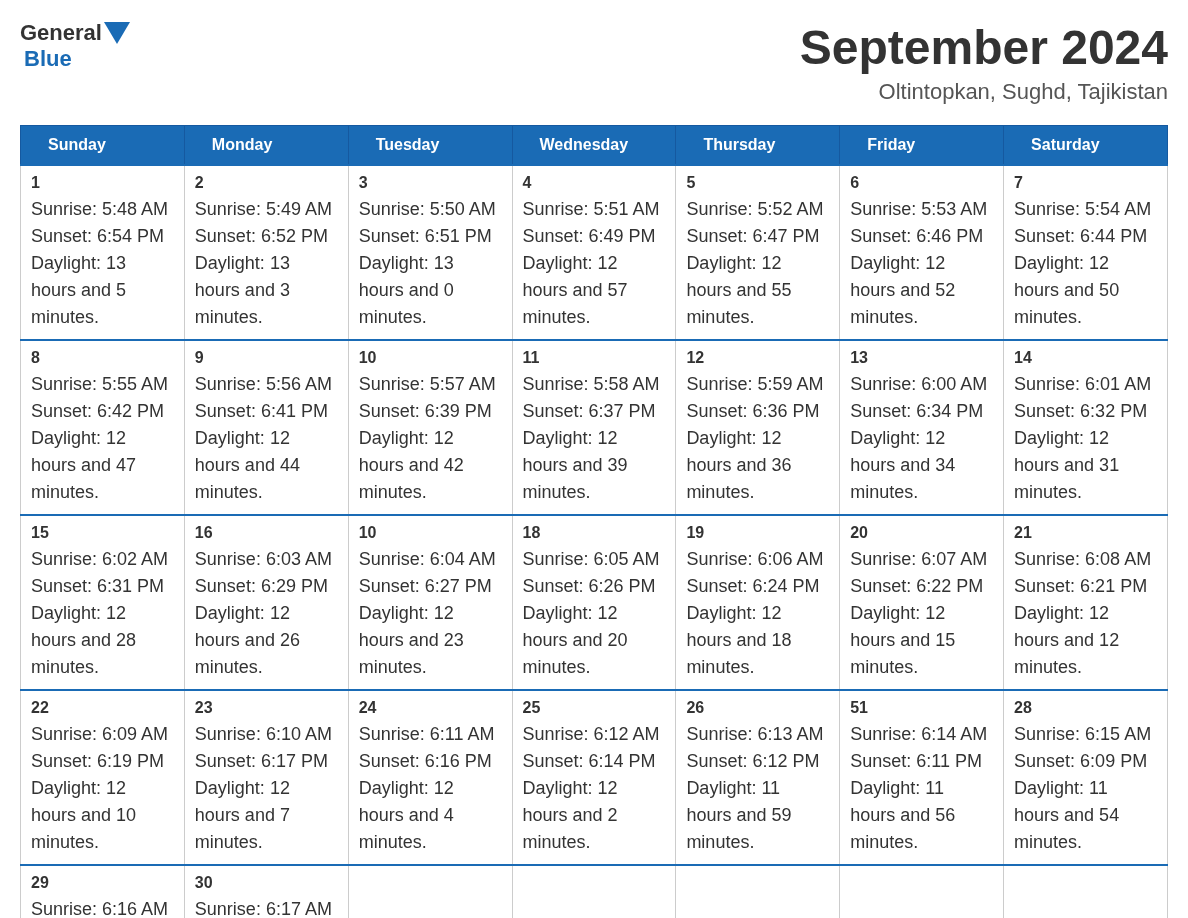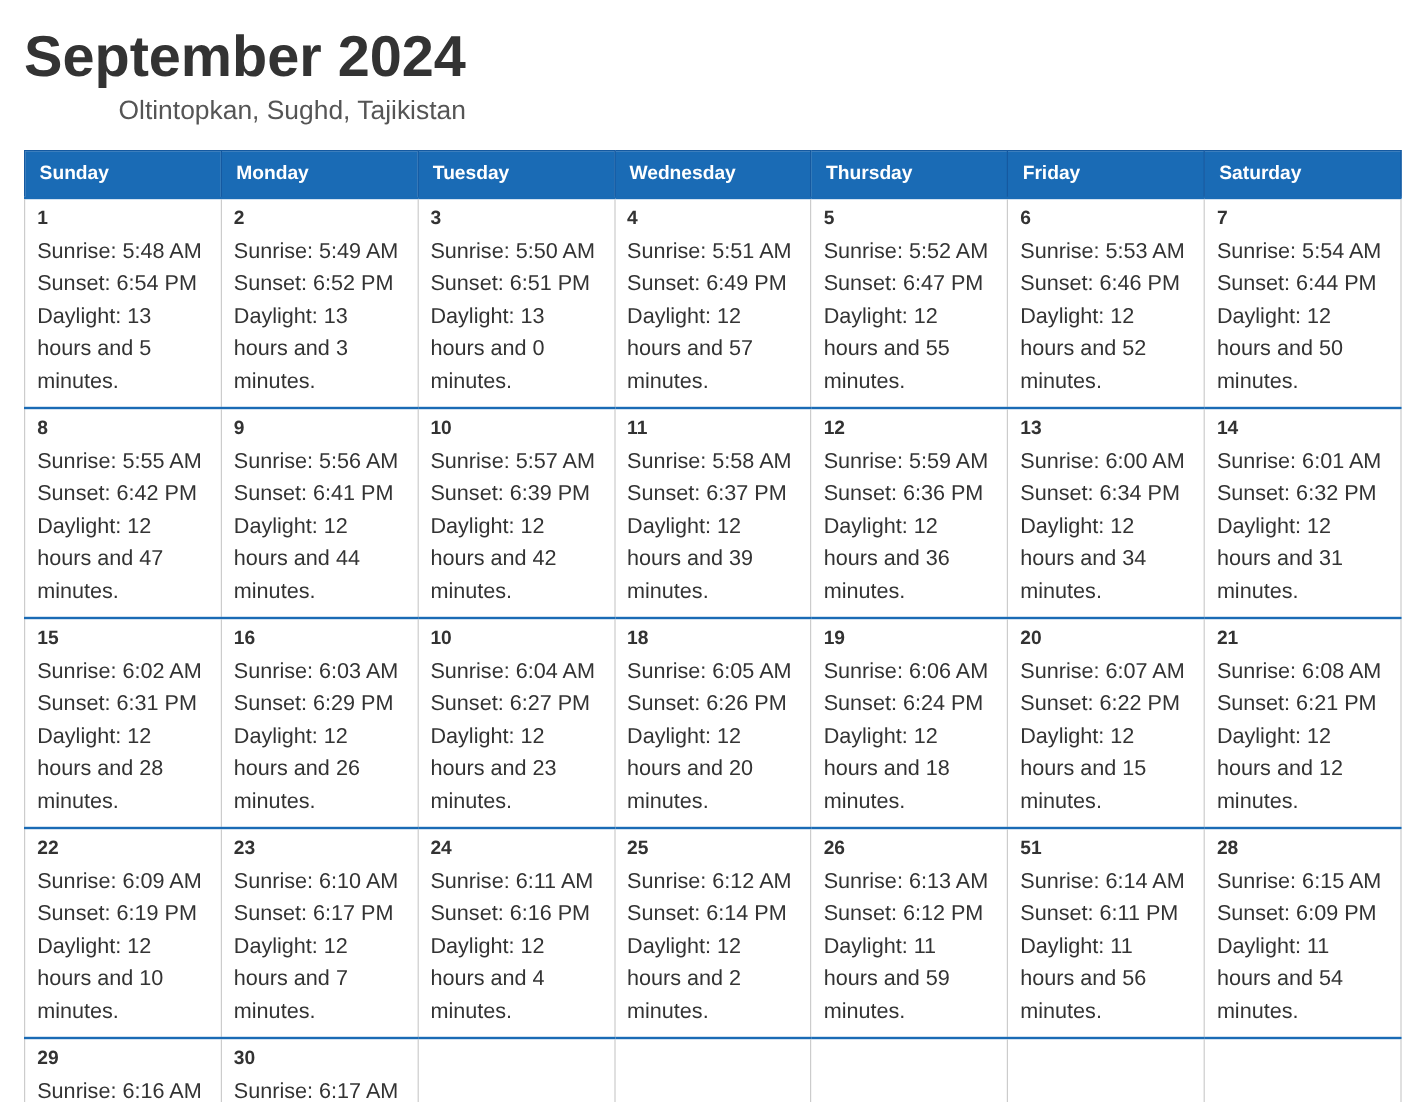--- a/index.html
+++ b/index.html
@@ -32,21 +32,21 @@
     .calendar-table {
       width: 100%;
       border-collapse: collapse;
       border: 1px solid #ccc;
     }
     .calendar-table thead tr th {
       background-color: #1a6bb5;
       color: #fff;
       font-size: 16px;
       font-weight: bold;
-      padding: 10px 12px;
+      padding: 10px 27px;
       text-align: left;
       border: 1px solid #1559a0;
     }
     .calendar-table tbody tr td {
       vertical-align: top;
       padding: 8px 10px;
       border: 1px solid #ccc;
       font-size: 13px;
       color: #333;
       min-width: 155px;
@@ -82,20 +82,32 @@
     .logo-line2 {
       display: flex;
       align-items: center;
       margin-left: 4px;
     }
   </style>
 </head>
 <body>
 
 <div class="header-section">
+  <div class="logo-wrapper">
+    <div class="logo-line1">
+      <span style="font-size:22px;font-weight:bold;color:#333;">General</span>
+      <div style="display:inline-flex;align-items:flex-end;margin-left:2px;">
+        <div style="width:0;height:0;border-left:0 solid transparent;border-right:13px solid #1a6bb5;border-bottom:22px solid transparent;"></div>
+        <div style="width:0;height:0;border-left:13px solid #1a6bb5;border-right:0 solid transparent;border-bottom:22px solid transparent;"></div>
+      </div>
+    </div>
+    <div class="logo-line2">
+      <span style="font-size:22px;font-weight:bold;color:#1a6bb5;">Blue</span>
+    </div>
+  </div>
   <div class="title-section">
     <div class="month-year">September 2024</div>
     <div class="location">Oltintopkan, Sughd, Tajikistan</div>
   </div>
 </div>
 
 <table class="calendar-table">
   <thead>
     <tr>
 

